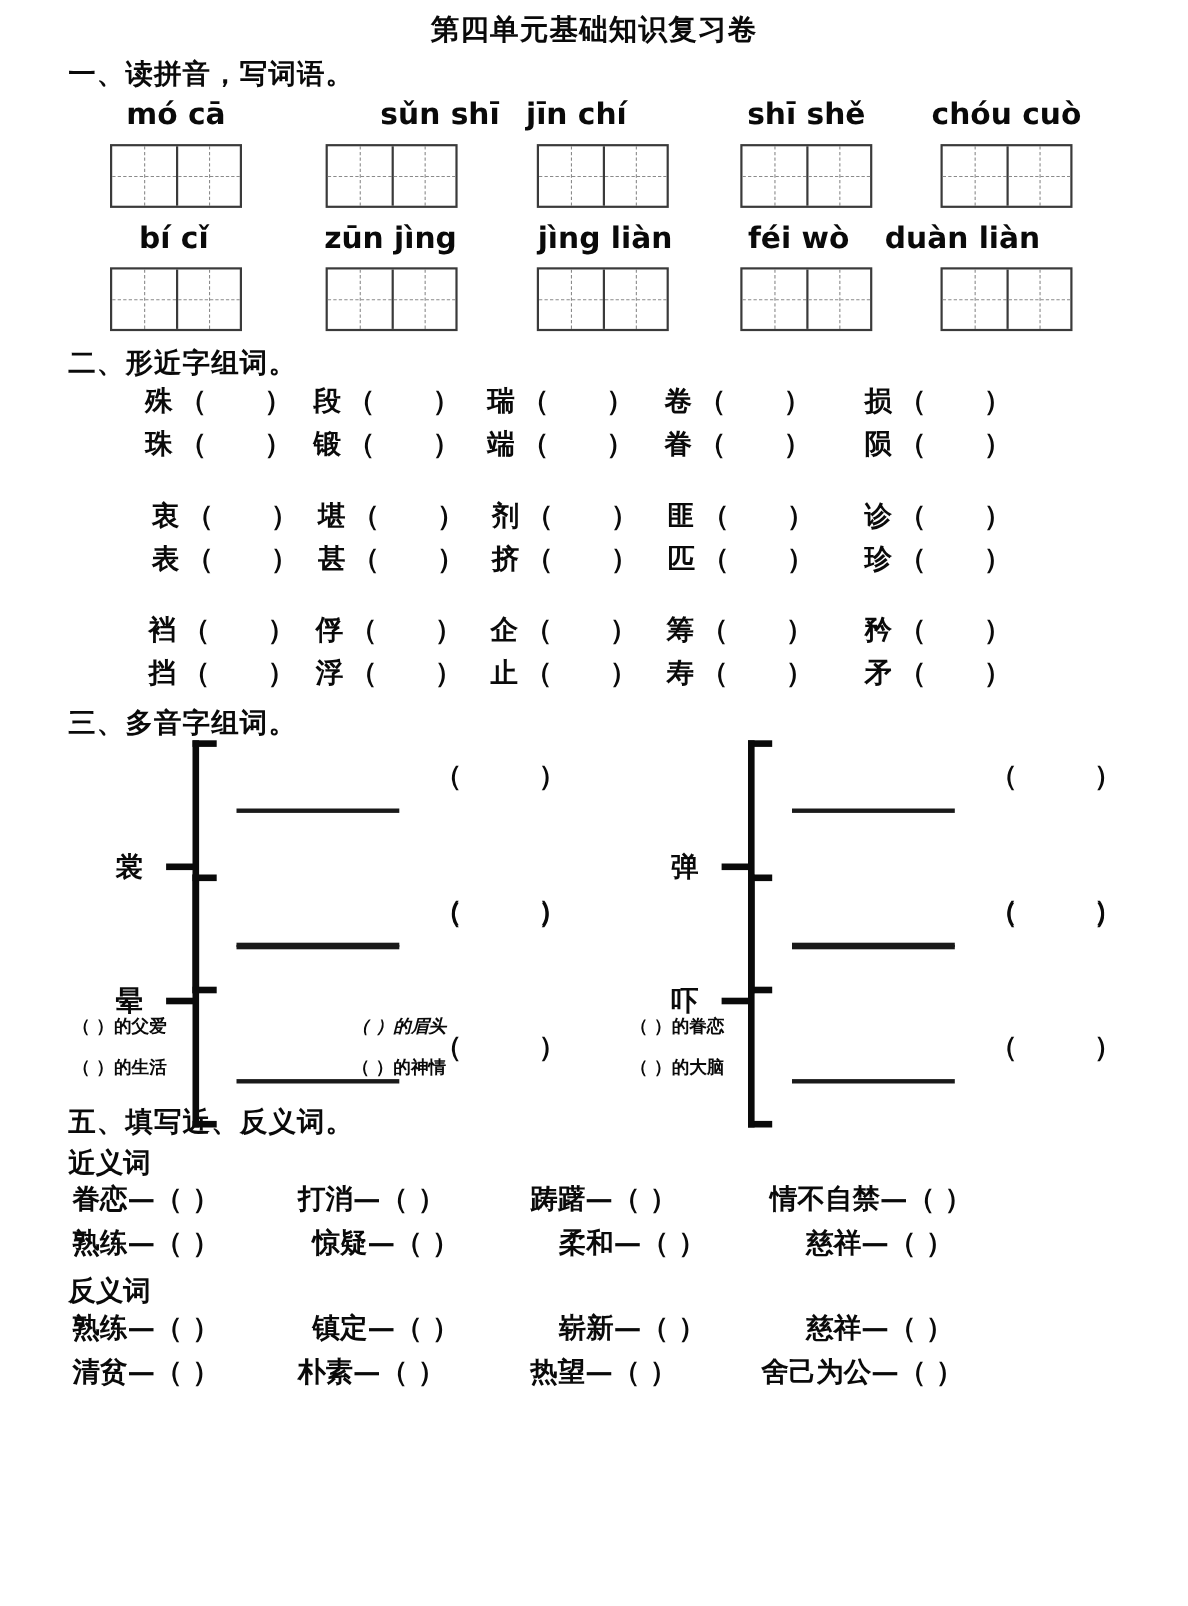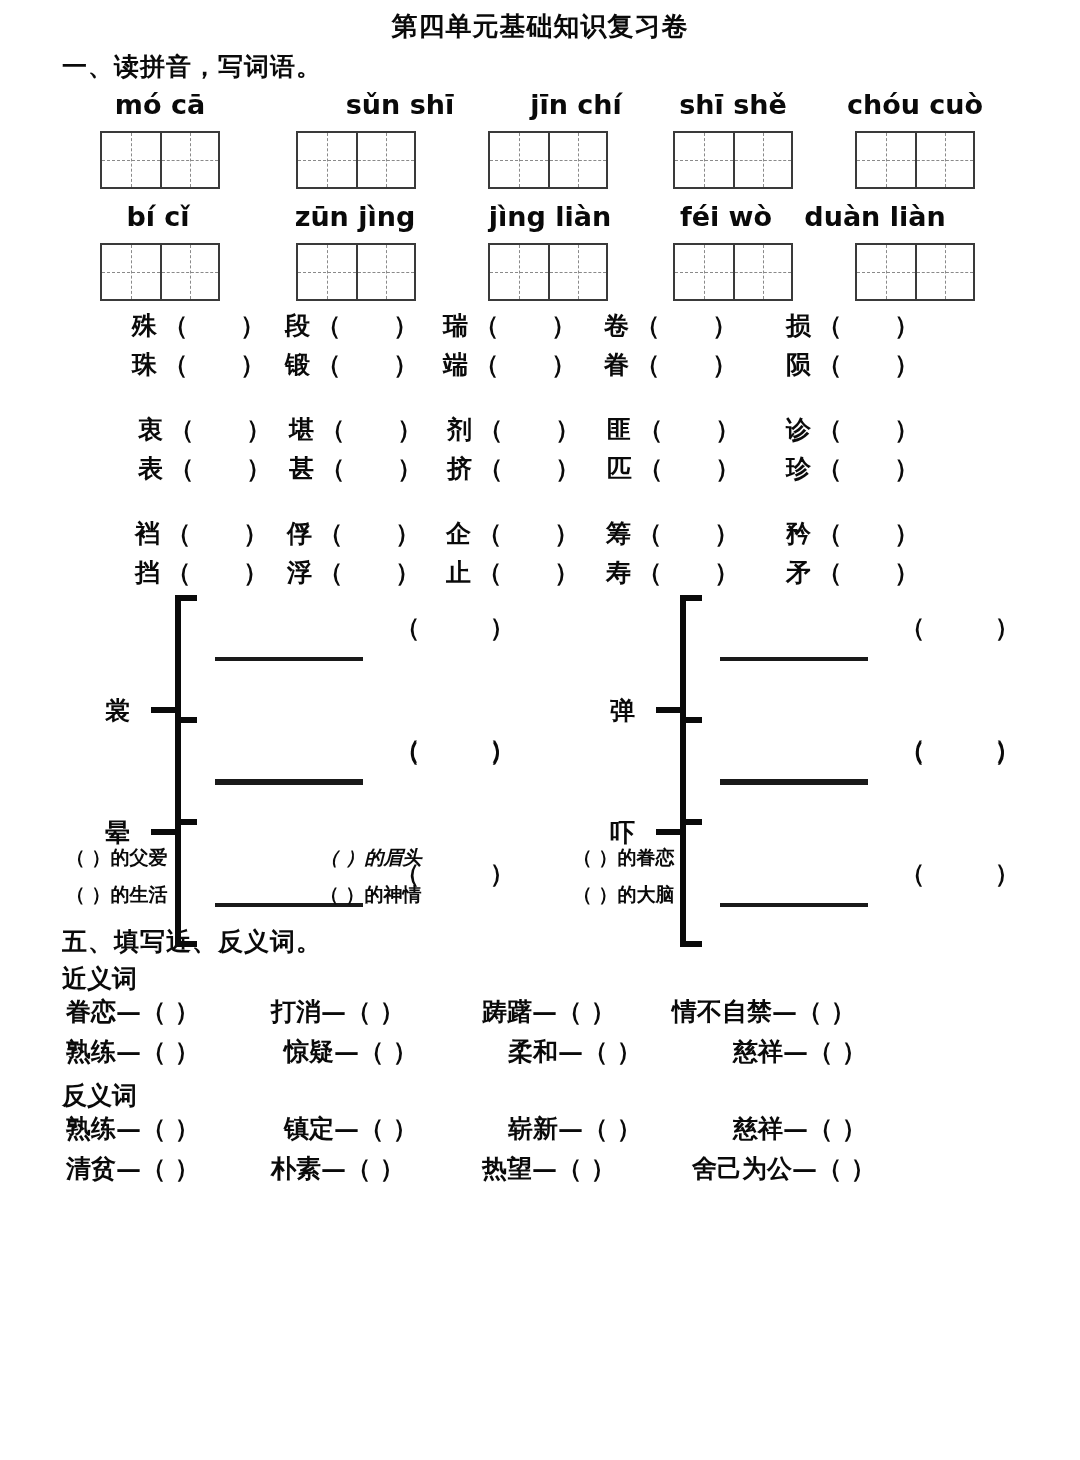--- a/index.html
+++ b/index.html
@@ -166,21 +166,21 @@
     font-weight: bold;
     white-space: nowrap;
   }
   .bg-paren.top { top: 16px; }
   .bg-paren.bottom { top: 140px; }
 
   
   .tx-row {
     position: relative;
     height: 37px;
-    font-size: 19px;
+    font-size: 16px;
     font-weight: bold;
     white-space: nowrap;
   }
   .tx-item { position: absolute; white-space: nowrap; }
 
   
   .sub-head {
     font-size: 25px;
     font-weight: bold;
     margin: 4px 0 0 62px;
@@ -198,21 +198,21 @@
 <body>
 
 <div class="page">
 
   <div class="doc-title">第四单元基础知识复习卷</div>
 
   <div class="sec-head">一、读拼音，写词语。</div>
   <div class="pinyin-row" id="pinyin-row-1">
       <div class="pinyin" style="left: 160px;">mó cā</div>
       <div class="pinyin" style="left: 355px; margin-left: 45px;">sǔn shī</div>
-      <div class="pinyin" style="left: 576px; text-align: center;">jīn chí</div>
+      <div class="pinyin" style="left: 524px; text-align: center;">jīn chí</div>
       <div class="pinyin" style="left: 733px;">shī shě</div>
       <div class="pinyin" style="left: 915px;">chóu cuò</div>
     </div>
   <div class="grid-row" id="grid-row-1">
       <div class="tzg" style="left: 100px;">
         <div class="cell"></div>
         <div class="cell"></div>
       </div>
       <div class="tzg" style="left: 296px;">
         <div class="cell"></div>
@@ -254,20 +254,21 @@
       <div class="tzg" style="left: 673px;">
         <div class="cell"></div>
         <div class="cell"></div>
       </div>
       <div class="tzg" style="left: 855px;">
         <div class="cell"></div>
         <div class="cell"></div>
       </div>
     </div>
 
+  <div class="sec-head">二、形近字组词。</div>
   <div id="xjz-container">
       <div class="xjz-block">
         <div class="xjz-row">
           <span class="xjz-item" style="left: 132px;"><span class="ch">殊</span><span class="blankparen">（&nbsp;&nbsp;&nbsp;&nbsp;&nbsp;&nbsp;）</span></span>
           <span class="xjz-item" style="left: 285px;"><span class="ch">段</span><span class="blankparen">（&nbsp;&nbsp;&nbsp;&nbsp;&nbsp;&nbsp;）</span></span>
           <span class="xjz-item" style="left: 443px;"><span class="ch">瑞</span><span class="blankparen">（&nbsp;&nbsp;&nbsp;&nbsp;&nbsp;&nbsp;）</span></span>
           <span class="xjz-item" style="left: 604px;"><span class="ch">卷</span><span class="blankparen">（&nbsp;&nbsp;&nbsp;&nbsp;&nbsp;&nbsp;）</span></span>
           <span class="xjz-item" style="left: 786px;"><span class="ch">损</span><span class="blankparen">（&nbsp;&nbsp;&nbsp;&nbsp;&nbsp;&nbsp;）</span></span>
         </div>
         <div class="xjz-row">
@@ -305,20 +306,21 @@
         <div class="xjz-row">
           <span class="xjz-item" style="left: 135px;"><span class="ch">挡</span><span class="blankparen">（&nbsp;&nbsp;&nbsp;&nbsp;&nbsp;&nbsp;）</span></span>
           <span class="xjz-item" style="left: 287px;"><span class="ch">浮</span><span class="blankparen">（&nbsp;&nbsp;&nbsp;&nbsp;&nbsp;&nbsp;）</span></span>
           <span class="xjz-item" style="left: 446px;"><span class="ch">止</span><span class="blankparen">（&nbsp;&nbsp;&nbsp;&nbsp;&nbsp;&nbsp;）</span></span>
           <span class="xjz-item" style="left: 606px;"><span class="ch">寿</span><span class="blankparen">（&nbsp;&nbsp;&nbsp;&nbsp;&nbsp;&nbsp;）</span></span>
           <span class="xjz-item" style="left: 786px;"><span class="ch">矛</span><span class="blankparen">（&nbsp;&nbsp;&nbsp;&nbsp;&nbsp;&nbsp;）</span></span>
         </div>
       </div>
     </div>
 
+  <div class="sec-head">三、多音字组词。</div>
   <div class="dyz-area" id="dyz-container">
       <div class="bracket-group" style="left: 105px; top: 0px;">
         <span class="bg-char">裳</span>
         <span class="bg-stem"></span>
         <span class="bg-bracket"></span>
         <span class="bg-line top"></span>
         <span class="bg-line bottom"></span>
         <span class="bg-paren top">（&nbsp;&nbsp;&nbsp;&nbsp;&nbsp;&nbsp;&nbsp;&nbsp;）</span>
         <span class="bg-paren bottom">（&nbsp;&nbsp;&nbsp;&nbsp;&nbsp;&nbsp;&nbsp;&nbsp;）</span>
       </div>
@@ -364,21 +366,21 @@
       </div>
     </div>
 
   <div class="sec-head">五、填写近、反义词。</div>
   <div class="sub-head">近义词</div>
   <div id="syn-container">
       <div class="jf-row">
         <span class="jf-item" style="left: 66px;">眷恋—（        ）</span>
         <span class="jf-item" style="left: 271px;">打消—（        ）</span>
         <span class="jf-item" style="left: 482px;">踌躇—（        ）</span>
-        <span class="jf-item" style="left: 672px; text-align: center;">情不自禁—（            ）</span>
+        <span class="jf-item" style="left: 700px; text-align: center;">情不自禁—（            ）</span>
       </div>
       <div class="jf-row">
         <span class="jf-item" style="left: 66px;">熟练—（        ）</span>
         <span class="jf-item" style="left: 284px;">惊疑—（        ）</span>
         <span class="jf-item" style="left: 508px;">柔和—（        ）</span>
         <span class="jf-item" style="left: 733px;">慈祥—（        ）</span>
       </div>
     </div>
   <div class="sub-head">反义词</div>
   <div id="ant-container">

